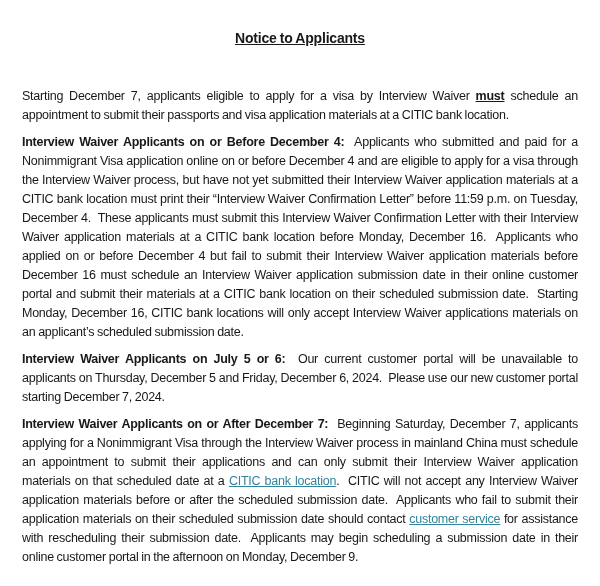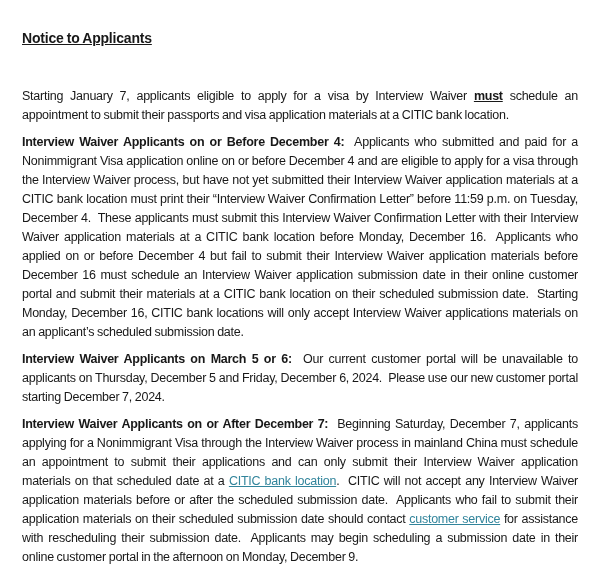--- a/index.html
+++ b/index.html
@@ -19,21 +19,21 @@
     height: 586px;
     padding: 30px 22px 0 22px;
     background: var(--page-bg);
     color: var(--text-color);
     font-family: "Liberation Sans", "DejaVu Sans", sans-serif;
     font-size: 12.5px;
     letter-spacing: -0.25px;
     word-spacing: -0.5px;
   }
   .doc-title {
-    text-align: left;
+    text-align: center;
     font-size: 14px;
     line-height: 17px;
     font-weight: bold;
     text-decoration: underline;
     margin: 0 0 40px 0;
     letter-spacing: -0.2px;
   }
   .doc-body p {
     text-align: justify;
     text-justify: inter-word;
@@ -56,18 +56,18 @@
     color: var(--link-color);
     cursor: pointer;
   }
 </style>
 </head>
 <body>
 
 <div class="page">
   <h1 class="doc-title">Notice to Applicants</h1>
   <div class="doc-body" id="doc-body">
-      <p><span class="run">Starting January 7, applicants eligible to apply for a visa by Interview Waiver </span><span class="run bold-underline">must</span><span class="run"> schedule an appointment to submit their passports and visa application materials at a CITIC bank location.</span></p>
+      <p><span class="run">Starting December 7, applicants eligible to apply for a visa by Interview Waiver </span><span class="run bold-underline">must</span><span class="run"> schedule an appointment to submit their passports and visa application materials at a CITIC bank location.</span></p>
       <p><span class="run heading">Interview Waiver Applicants on or Before December 4: </span><span class="run"> Applicants who submitted and paid for a Nonimmigrant Visa application online on or before December 4 and are eligible to apply for a visa through the Interview Waiver process, but have not yet submitted their Interview Waiver application materials at a CITIC bank location must print their “Interview Waiver Confirmation Letter” before 11:59 p.m. on Tuesday, December 4.  These applicants must submit this Interview Waiver Confirmation Letter with their Interview Waiver application materials at a CITIC bank location before Monday, December 16.  Applicants who applied on or before December 4 but fail to submit their Interview Waiver application materials before December 16 must schedule an Interview Waiver application submission date in their online customer portal and submit their materials at a CITIC bank location on their scheduled submission date.  Starting Monday, December 16, CITIC bank locations will only accept Interview Waiver applications materials on an applicant’s scheduled submission date.</span></p>
-      <p><span class="run heading">Interview Waiver Applicants on March 5 or 6</span><span class="run bold">:</span><span class="run">  Our current customer portal will be unavailable to applicants on Thursday, December 5 and Friday, December 6, 2024.  Please use our new customer portal starting December 7, 2024.</span></p>
+      <p><span class="run heading">Interview Waiver Applicants on July 5 or 6</span><span class="run bold">:</span><span class="run">  Our current customer portal will be unavailable to applicants on Thursday, December 5 and Friday, December 6, 2024.  Please use our new customer portal starting December 7, 2024.</span></p>
       <p><span class="run heading">Interview Waiver Applicants on or After December 7: </span><span class="run"> Beginning Saturday, December 7, applicants applying for a Nonimmigrant Visa through the Interview Waiver process in mainland China must schedule an appointment to submit their applications and can only submit their Interview Waiver application materials on that scheduled date at a </span><a href="#" class="run link">CITIC bank location</a><span class="run">.  CITIC will not accept any Interview Waiver application materials before or after the scheduled submission date.  Applicants who fail to submit their application materials on their scheduled submission date should contact </span><a href="#" class="run link">customer service</a><span class="run"> for assistance with rescheduling their submission date.  Applicants may begin scheduling a submission date in their online customer portal in the afternoon on Monday, December 9.</span></p>
     </div>
 </div>
 
 </body></html>

